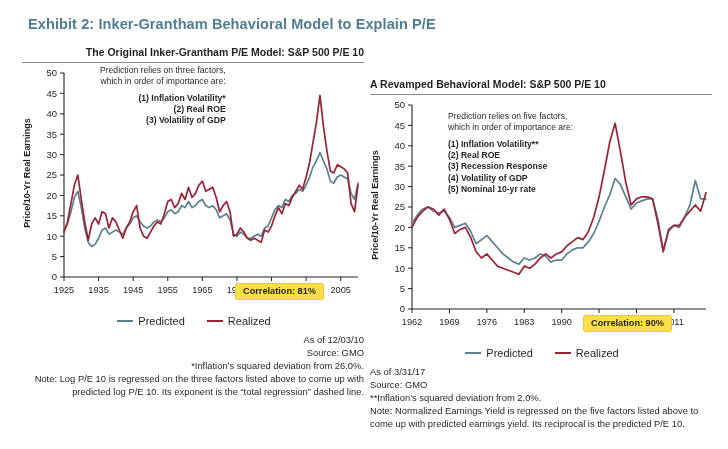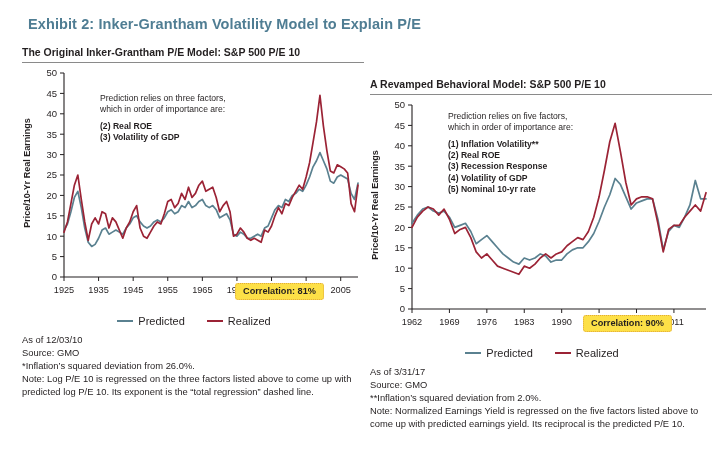--- a/index.html
+++ b/index.html
@@ -18,21 +18,21 @@
     font-weight:bold;
     color:#4f7d93;
     letter-spacing:0.1px;
   }
   .panel {
     position:absolute;
     top:46px;
     width:342px;
     height:396px;
   }
-  #panel-left  { left:22px; }
+  #panel-left  { left:22px;text-align:right; }
   #panel-right { left:370px;margin-top:32px; }
 
   .panel-title {
     font-size:10.5px;
     font-weight:bold;
     color:#231f20;
     padding-bottom:4px;
     white-space:nowrap;
   }
   .panel-rule {
@@ -109,21 +109,21 @@
     color:#231f20;
   }
   .notes div { white-space:nowrap; }
   .notes .wrap { white-space:normal; }
 
   text { font-family:"Liberation Sans", sans-serif; }
 </style>
 </head>
 <body>
 
-<div id="exhibit-title" style="color: rgb(79, 125, 147);">Exhibit 2: Inker-Grantham Volatility Model to Explain P/E</div>
+<div id="exhibit-title" style="color: rgb(79, 125, 147);">Exhibit 2: Inker-Grantham Behavioral Model to Explain P/E</div>
 
 <div class="panel" id="panel-left">
   <div class="panel-title">The Original Inker-Grantham P/E Model: S&amp;P 500 P/E 10</div>
   <div class="panel-rule"></div>
 
   <div class="chart-wrap">
     <div class="ylabel">
       <span>Price/10-Yr Real Earnings</span>
     </div>
     <svg class="plot-svg" id="svg-0" width="330" height="250">
@@ -166,24 +166,25 @@
         <line x1="237.52941176470588" y1="212" x2="237.52941176470588" y2="216" stroke="#231f20" stroke-width="1"></line>
         <text x="237.52941176470588" y="228" text-anchor="middle" font-size="9.2" fill="#231f20">1985</text>
         <line x1="272.11764705882354" y1="212" x2="272.11764705882354" y2="216" stroke="#231f20" stroke-width="1"></line>
         <text x="272.11764705882354" y="228" text-anchor="middle" font-size="9.2" fill="#231f20">1995</text>
         <line x1="306.70588235294116" y1="212" x2="306.70588235294116" y2="216" stroke="#231f20" stroke-width="1"></line>
         <text x="306.70588235294116" y="228" text-anchor="middle" font-size="9.2" fill="#231f20">2005</text>
         <polyline points="30.00,165.08 33.46,158.96 36.92,146.72 40.38,132.44 43.84,126.32 47.29,142.64 50.75,163.04 54.21,177.32 57.67,181.40 61.13,179.36 64.59,173.24 68.05,165.08 71.51,163.04 74.96,169.16 78.42,167.12 81.88,165.08 85.34,167.12 88.80,169.16 92.26,163.04 95.72,158.96 99.18,152.84 102.64,150.80 106.09,156.92 109.55,161.00 113.01,163.04 116.47,161.00 119.93,156.92 123.39,154.88 126.85,156.92 130.31,152.84 133.76,146.72 137.22,144.68 140.68,148.76 144.14,146.72 147.60,140.60 151.06,142.64 154.52,136.52 157.98,142.64 161.44,140.60 164.89,136.52 168.35,134.48 171.81,140.60 175.27,142.64 178.73,140.60 182.19,144.68 185.65,152.84 189.11,150.80 192.56,148.76 196.02,154.88 199.48,169.16 202.94,171.20 206.40,167.12 209.86,169.16 213.32,173.24 216.78,173.24 220.24,171.20 223.69,169.16 227.15,171.20 230.61,163.04 234.07,161.00 237.53,152.84 240.99,144.68 244.45,140.60 247.91,142.64 251.36,134.48 254.82,136.52 258.28,130.40 261.74,128.36 265.20,124.28 268.66,126.32 272.12,120.20 275.58,112.04 279.04,101.84 282.49,95.72 285.95,87.56 289.41,95.72 292.87,103.88 296.33,116.12 299.79,118.16 303.25,112.04 306.71,110.00 310.16,112.04 313.62,114.08 317.08,128.36 320.54,134.48 324.00,118.16" fill="none" stroke="#5a8190" stroke-width="1.7" stroke-linejoin="round" stroke-linecap="round"></polyline>
         <polyline points="30.00,167.12 33.46,156.92 36.92,138.56 40.38,120.20 43.84,110.00 47.29,134.48 50.75,156.92 54.21,175.28 57.67,158.96 61.13,152.84 64.59,158.96 68.05,146.72 71.51,148.76 74.96,163.04 78.42,152.84 81.88,156.92 85.34,165.08 88.80,173.24 92.26,163.04 95.72,156.92 99.18,146.72 102.64,140.60 106.09,163.04 109.55,171.20 113.01,173.24 116.47,167.12 119.93,161.00 123.39,156.92 126.85,158.96 130.31,148.76 133.76,136.52 137.22,134.48 140.68,142.64 144.14,138.56 147.60,128.36 151.06,134.48 154.52,122.24 157.98,132.44 161.44,128.36 164.89,120.20 168.35,116.12 171.81,126.32 175.27,124.28 178.73,122.24 182.19,132.44 185.65,146.72 189.11,140.60 192.56,136.52 196.02,146.72 199.48,171.20 202.94,169.16 206.40,163.04 209.86,167.12 213.32,173.24 216.78,175.28 220.24,173.24 223.69,175.28 227.15,177.32 230.61,165.08 234.07,167.12 237.53,161.00 240.99,150.80 244.45,142.64 247.91,148.76 251.36,138.56 254.82,140.60 258.28,132.44 261.74,126.32 265.20,120.20 268.66,124.28 272.12,112.04 275.58,97.76 279.04,77.36 282.49,56.96 285.95,30.44 289.41,61.04 292.87,85.52 296.33,105.92 299.79,107.96 303.25,99.80 306.71,101.84 310.16,103.88 313.62,107.96 317.08,138.56 320.54,146.72 324.00,120.20" fill="none" stroke="#9b2335" stroke-width="1.7" stroke-linejoin="round" stroke-linecap="round"></polyline>
       </svg>
 
-    <div class="factors" id="factors-0" style="left:78px; top:28px;">
+    <div class="factors" id="factors-0" style="left:78px; top:0;">
         <div class="lead">Prediction relies on three factors,</div>
         <div class="lead">which in order of importance are:</div>
         <div class="gap"></div>
+        <div class="item">(1) Inflation  Volatility*</div>
         <div class="item">(2) Real ROE</div>
         <div class="item">(3) Volatility of GDP</div>
       </div>
 
     <div class="corr-box" id="corr-0" style="left: 213px; top: 218px; border-color: rgb(224, 169, 60);">Correlation: 81%</div>
 
     <div class="legend">
       <div class="entry">
         <span class="swatch" id="sw-p0" style="background: rgb(90, 129, 144);"></span>
         <span>Predicted</span>

